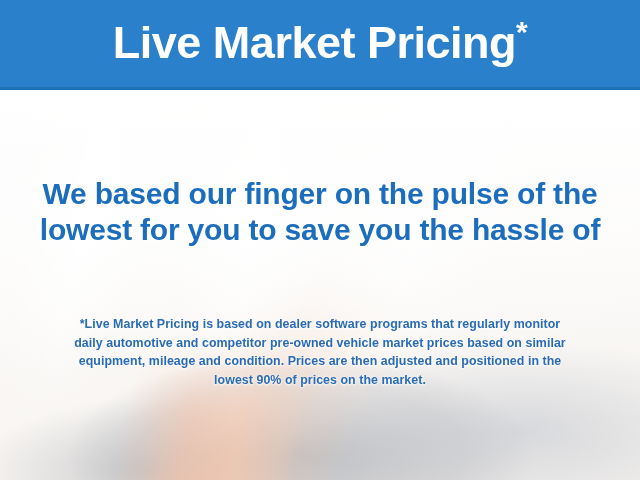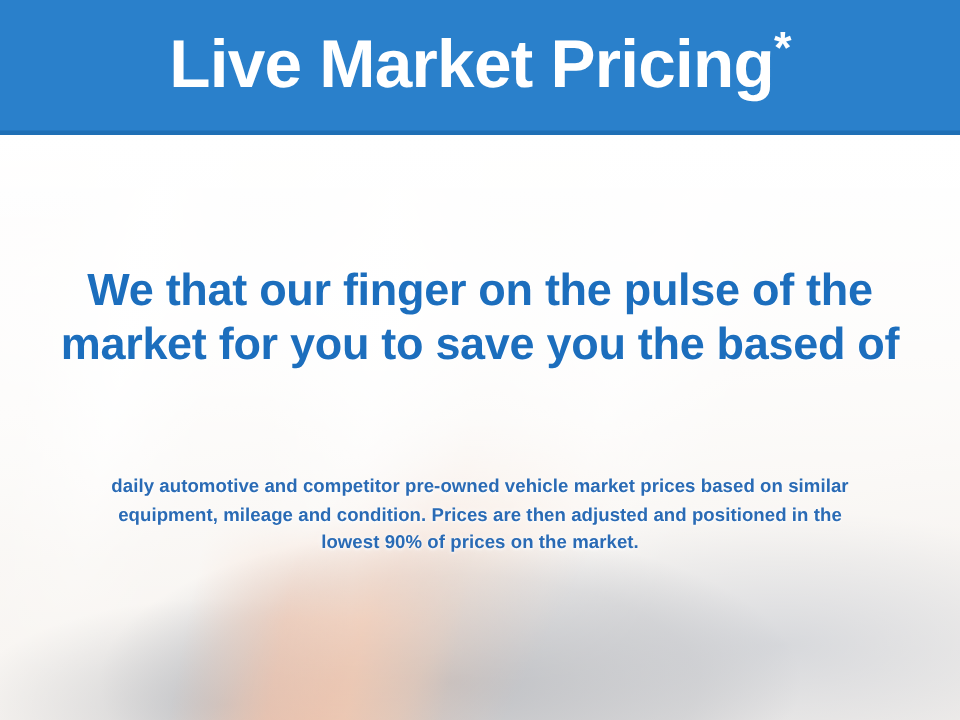--- a/index.html
+++ b/index.html
@@ -150,23 +150,24 @@
   <div class="bg-layer bg-car-orange2"></div>
   <div class="bg-layer bg-sweep"></div>
   <div class="bg-layer bg-wash"></div>
   <div class="bg-layer bg-topfade"></div>
 
   <div class="banner">
     <div class="banner-title"><span>Live Market Pricing</span><span class="star">*</span></div>
   </div>
 
   <div class="headline">
-    <span class="hl">We that our finger on the pulse of the</span>
-    <span class="hl">market for you to save you the based of</span>
+    <span class="hl">We based our finger on the pulse of the</span>
+    <span class="hl">lowest for you to save you the hassle of</span>
   </div>
 
   <div class="disclaimer">
+    <span class="dl">*Live Market Pricing is based on dealer software programs that regularly monitor</span>
     <span class="dl">daily automotive and competitor pre-owned vehicle market prices based on similar</span>
     <span class="dl">equipment, mileage and condition. Prices are then adjusted and positioned in the</span>
     <span class="dl">lowest 90% of prices on the market.</span>
   </div>
 
 </div>
 
 </body></html>

